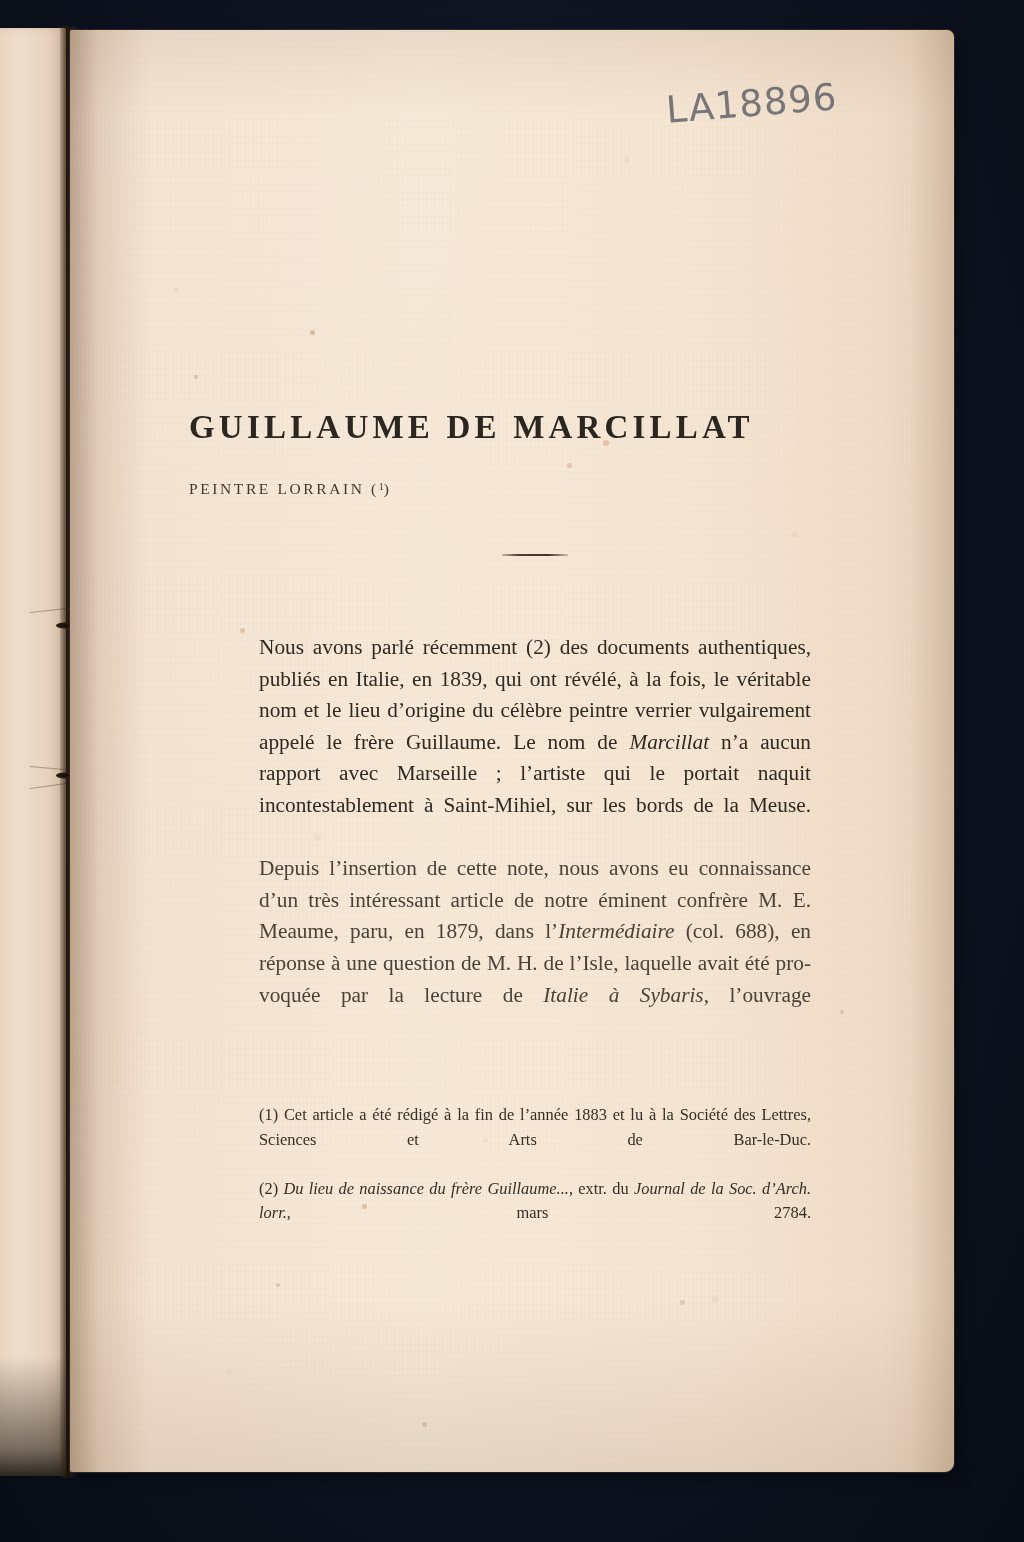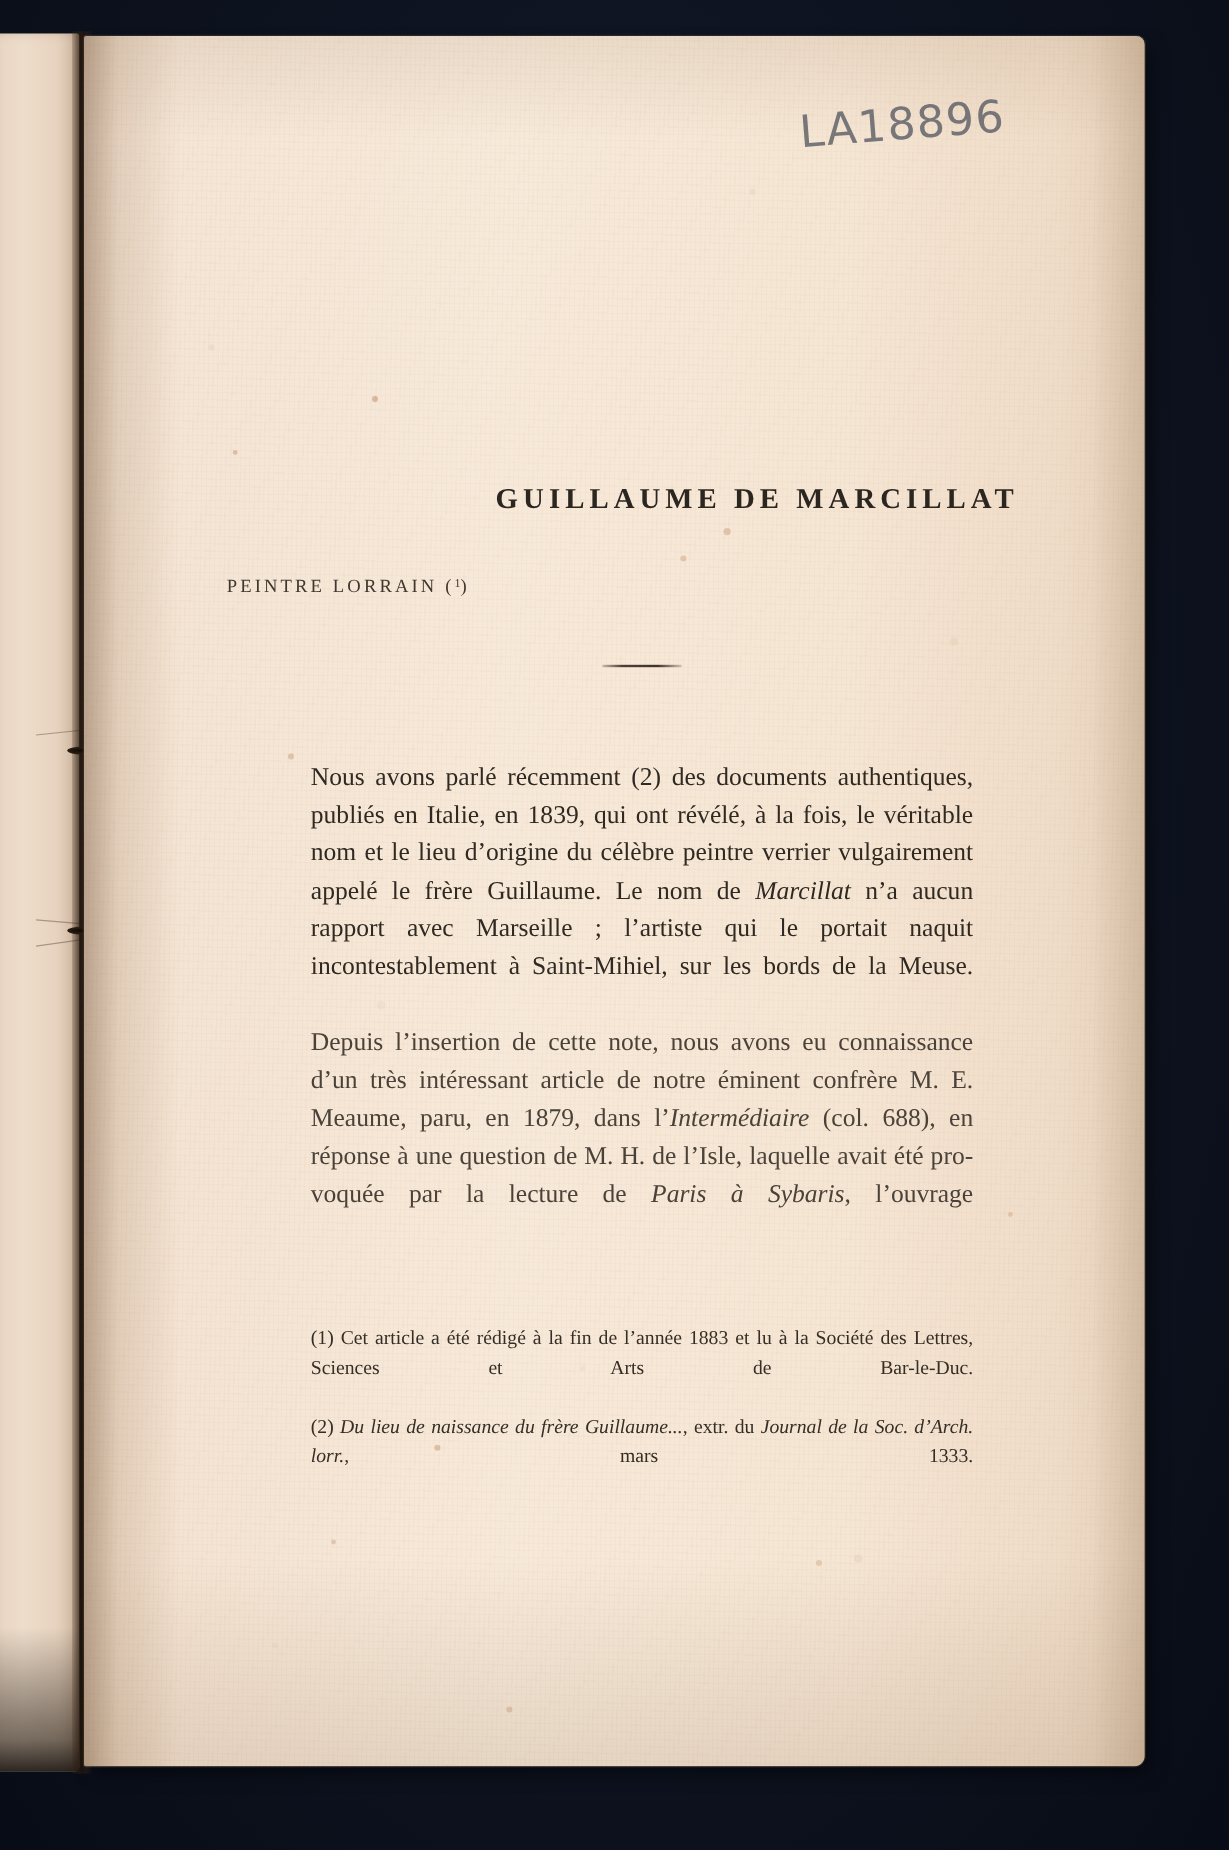--- a/index.html
+++ b/index.html
@@ -176,23 +176,23 @@
     transform: rotate(-4.5deg);
     opacity: .82;
     font-weight: 400;
   }
 
   .doc-title {
     position: absolute;
     left: 119px;
     top: 357px;
     width: 660px;
-    text-align: right;
-    font-family: "Liberation Serif", serif;
-    font-size: 24px;
+    text-align: left;
+    font-family: "Liberation Serif", serif;
+    font-size: 33px;
     letter-spacing: 4.2px;
     color: #2c2620;
     white-space: nowrap;
   }
 
   .doc-subtitle {
     position: absolute;
     left: 119px;
     top: 450px;
     width: 660px;
@@ -313,37 +313,37 @@
       <div class="body-block">
 
         <p>
           <span class="just-line">
             <span>Nous avons parlé récemment (2) des documents authentiques, publiés en Italie, en 1839, qui ont révélé, à la fois, le véritable nom et le lieu d’origine du célèbre peintre verrier vulgairement appelé le frère Guillaume. Le nom de </span><i>Marcillat</i><span> n’a aucun rapport avec Marseille ; l’artiste qui le portait naquit incontestablement à Saint-Mihiel, sur les bords de la Meuse.</span>
           </span>
         </p>
 
         <p class="faded">
           <span class="just-line">
-            <span>Depuis l’insertion de cette note, nous avons eu connaissance d’un très intéressant article de notre éminent confrère M. E. Meaume, paru, en 1879, dans l’</span><i>Intermédiaire</i><span> (col. 688), en réponse à une question de M. H. de l’Isle, laquelle avait été pro-voquée par la lecture de </span><i>Paris à Sybaris</i><span>, l’ouvrage</span>
+            <span>Depuis l’insertion de cette note, nous avons eu connaissance d’un très intéressant article de notre éminent confrère M. E. Meaume, paru, en 1879, dans l’</span><i>Intermédiaire</i><span> (col. 688), en réponse à une question de M. H. de l’Isle, laquelle avait été pro-voquée par la lecture de </span><i>Italie à Sybaris</i><span>, l’ouvrage</span>
           </span>
         </p>
 
       </div>
 
       <div class="notes">
 
         <p>
           <span class="just-line">
             <span>(1) Cet article a été rédigé à la fin de l’année 1883 et lu à la Société des Lettres, Sciences et Arts de Bar-le-Duc.</span>
           </span>
         </p>
 
         <p>
           <span class="just-line">
-            <span>(2) </span><i>Du lieu de naissance du frère Guillaume...</i><span>, extr. du </span><i>Journal de la Soc. d’Arch. lorr.</i><span>, mars 1333.</span>
+            <span>(2) </span><i>Du lieu de naissance du frère Guillaume...</i><span>, extr. du </span><i>Journal de la Soc. d’Arch. lorr.</i><span>, mars 2784.</span>
           </span>
         </p>
 
       </div>
 
     </div>
   </div>
 </div>
 
 </body></html>

